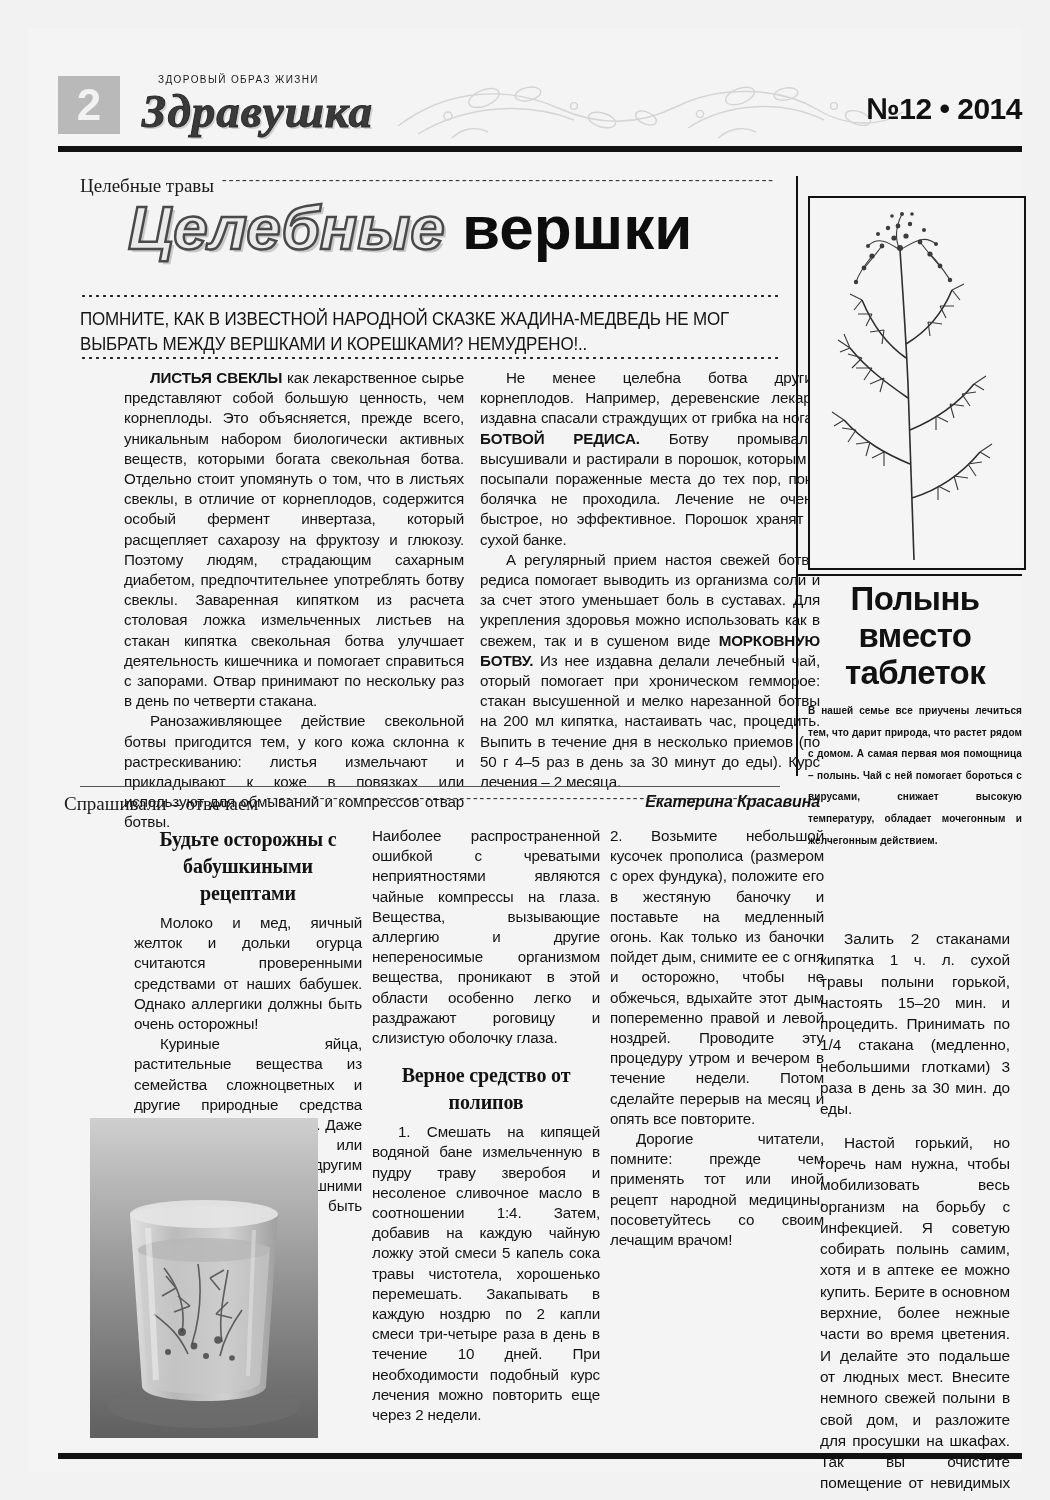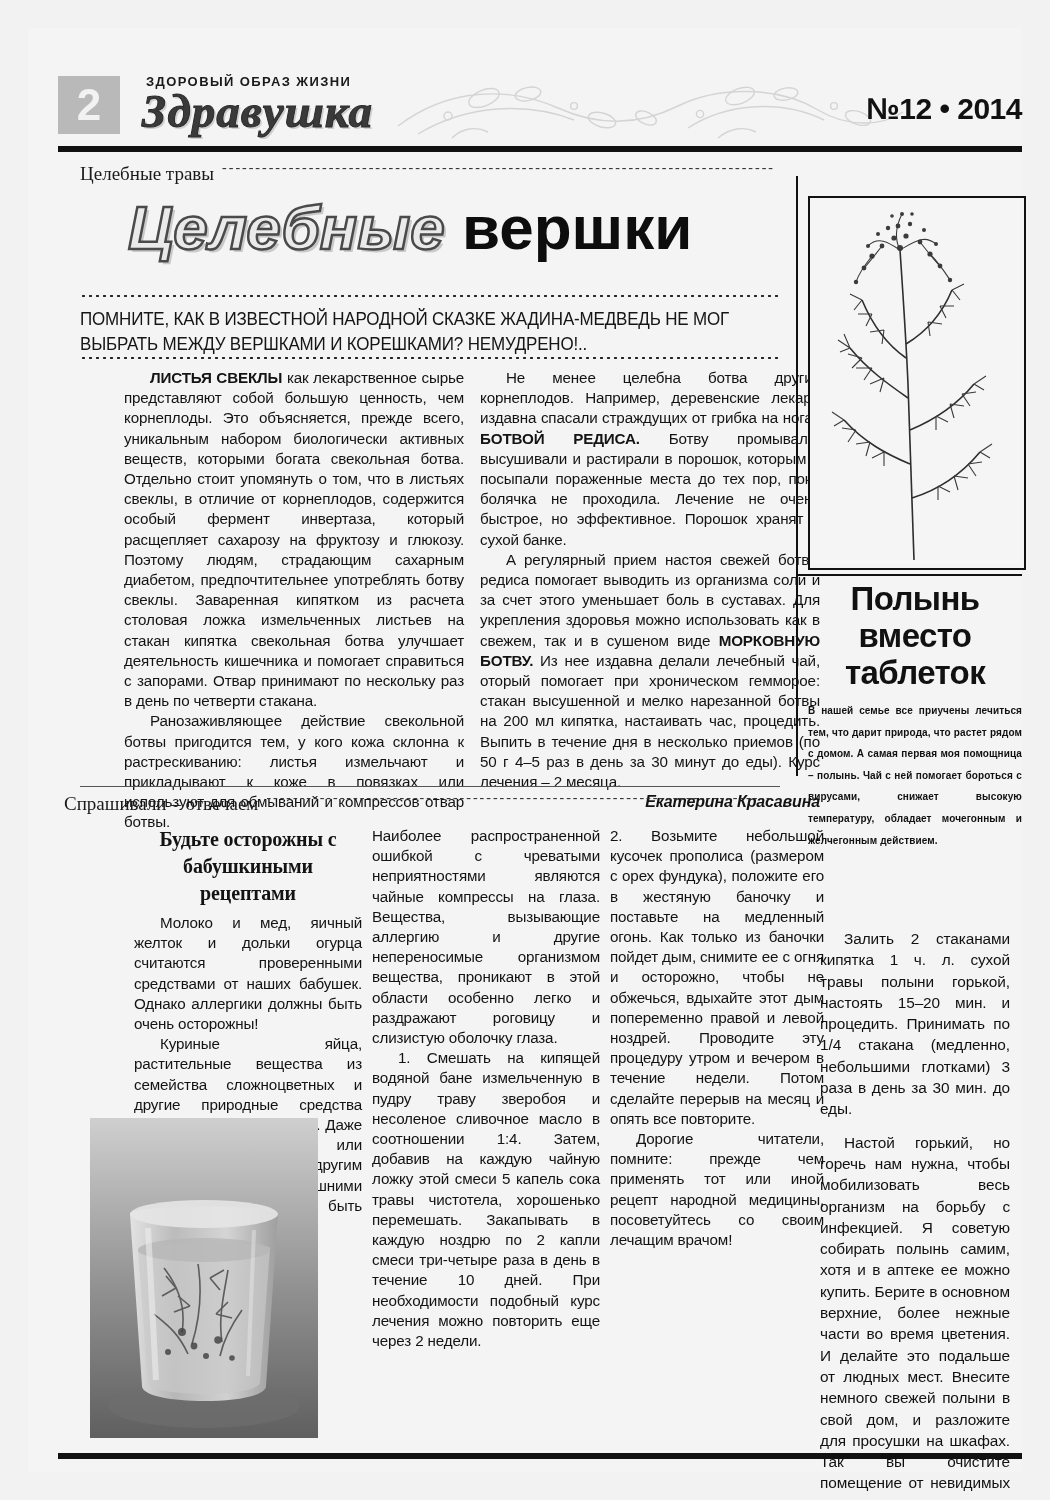--- a/index.html
+++ b/index.html
@@ -29,22 +29,22 @@
     position:absolute;left:30px;top:40px;width:964px;height:85px;
   }
   .page-num{
     position:absolute;left:0;top:8px;width:62px;height:58px;
     background:#b9b9b9;
     color:#f2f2f2;
     font-size:44px;font-weight:bold;line-height:58px;text-align:center;
     font-family:"Liberation Sans", sans-serif;
   }
   .mast-tagline{
-    position:absolute;left:88px;top:6px;
-    font-size:13px;font-weight:bold;letter-spacing:1.4px;
+    position:absolute;left:100px;top:6px;
+    font-size:10px;font-weight:normal;letter-spacing:1.4px;
     color:#1a1a1a;
   }
   .mast-title{
     position:absolute;left:84px;top:16px;
     font-size:47px;font-weight:bold;
     font-family:"Liberation Serif", serif;
     font-style:italic;
     letter-spacing:1px;
     color:#3a3a3a;
     -webkit-text-stroke:1px #2a2a2a;
@@ -214,21 +214,21 @@
             <circle cx="446" cy="38" r="3.4"></circle>
         <path d="M64 70 C 74 60, 88 58, 100 64"></path>
         <path d="M330 70 C 342 60, 356 58, 368 64"></path>
       </g>
     </svg>
 
     <div class="issue">№12 • 2014</div>
   </div>
   <div class="mast-rule"></div>
 
-  <div class="rubric" style="left:52px;top:132px;width:700px;">
+  <div class="rubric" style="left:52px;top:144px;width:700px;">
     <span>Целебные травы</span><span class="dashes">-----------------------------------------------------------------------------------</span>
   </div>
 
   <div class="headline">
     <span class="hollow">Целебные</span>
     <span class="solid">вершки</span>
   </div>
 
   <div class="dotline" style="left:52px;top:266px;width:700px;"></div>
   <div class="lead">ПОМНИТЕ, КАК В ИЗВЕСТНОЙ НАРОДНОЙ СКАЗКЕ ЖАДИНА-МЕДВЕДЬ НЕ МОГ ВЫБРАТЬ МЕЖДУ ВЕРШКАМИ И КОРЕШКАМИ? НЕМУДРЕНО!..</div>
@@ -365,20 +365,21 @@
         <circle cx="78" cy="234" r="3"></circle>
             <circle cx="142" cy="240" r="2.8"></circle>
       </g>
       <path d="M58 110 L66 262" stroke="#f0f0f0" stroke-width="6" opacity="0.55" fill="none"></path>
       <path d="M164 112 L158 258" stroke="#efefef" stroke-width="4" opacity="0.4" fill="none"></path>
     </svg>
   </div>
 
   <div class="col" style="left:300px;top:798px;width:228px;">
     <p class="noind">Наиболее распространенной ошибкой с чреватыми неприятностями   являются чайные компрессы на глаза. Вещества, вызывающие аллергию и другие непереносимые организмом вещества, проникают в этой области особенно легко и раздражают роговицу и слизистую оболочку глаза.</p>
+    <h2 class="qa-head sec">Верное средство от полипов</h2>
     <p>1. Смешать на кипящей водяной бане измельченную в пудру траву зверобоя и несоленое сливочное масло в соотношении 1:4. Затем, добавив на каждую чайную ложку этой смеси 5 капель сока травы чистотела, хорошенько перемешать. Закапывать в каждую ноздрю по 2 капли смеси три-четыре раза в день в течение 10 дней. При необходимости подобный курс лечения можно повторить еще через 2 недели.</p>
   </div>
 
   <div class="col" style="left:538px;top:798px;width:214px;">
     <p class="noind">2. Возьмите небольшой кусочек прополиса (размером с орех фундука), положите его в жестяную баночку и поставьте на медленный огонь. Как только из баночки пойдет дым, снимите ее с огня и осторожно, чтобы не обжечься, вдыхайте этот дым попеременно правой и левой ноздрей. Проводите эту процедуру утром и вечером в течение недели. Потом сделайте перерыв на месяц и опять все повторите.</p>
     <p>Дорогие читатели, помните: прежде чем применять тот или иной рецепт народной медицины, посоветуйтесь со своим лечащим врачом!</p>
   </div>
 
   <div class="bottom-rule"></div>
 </div>

